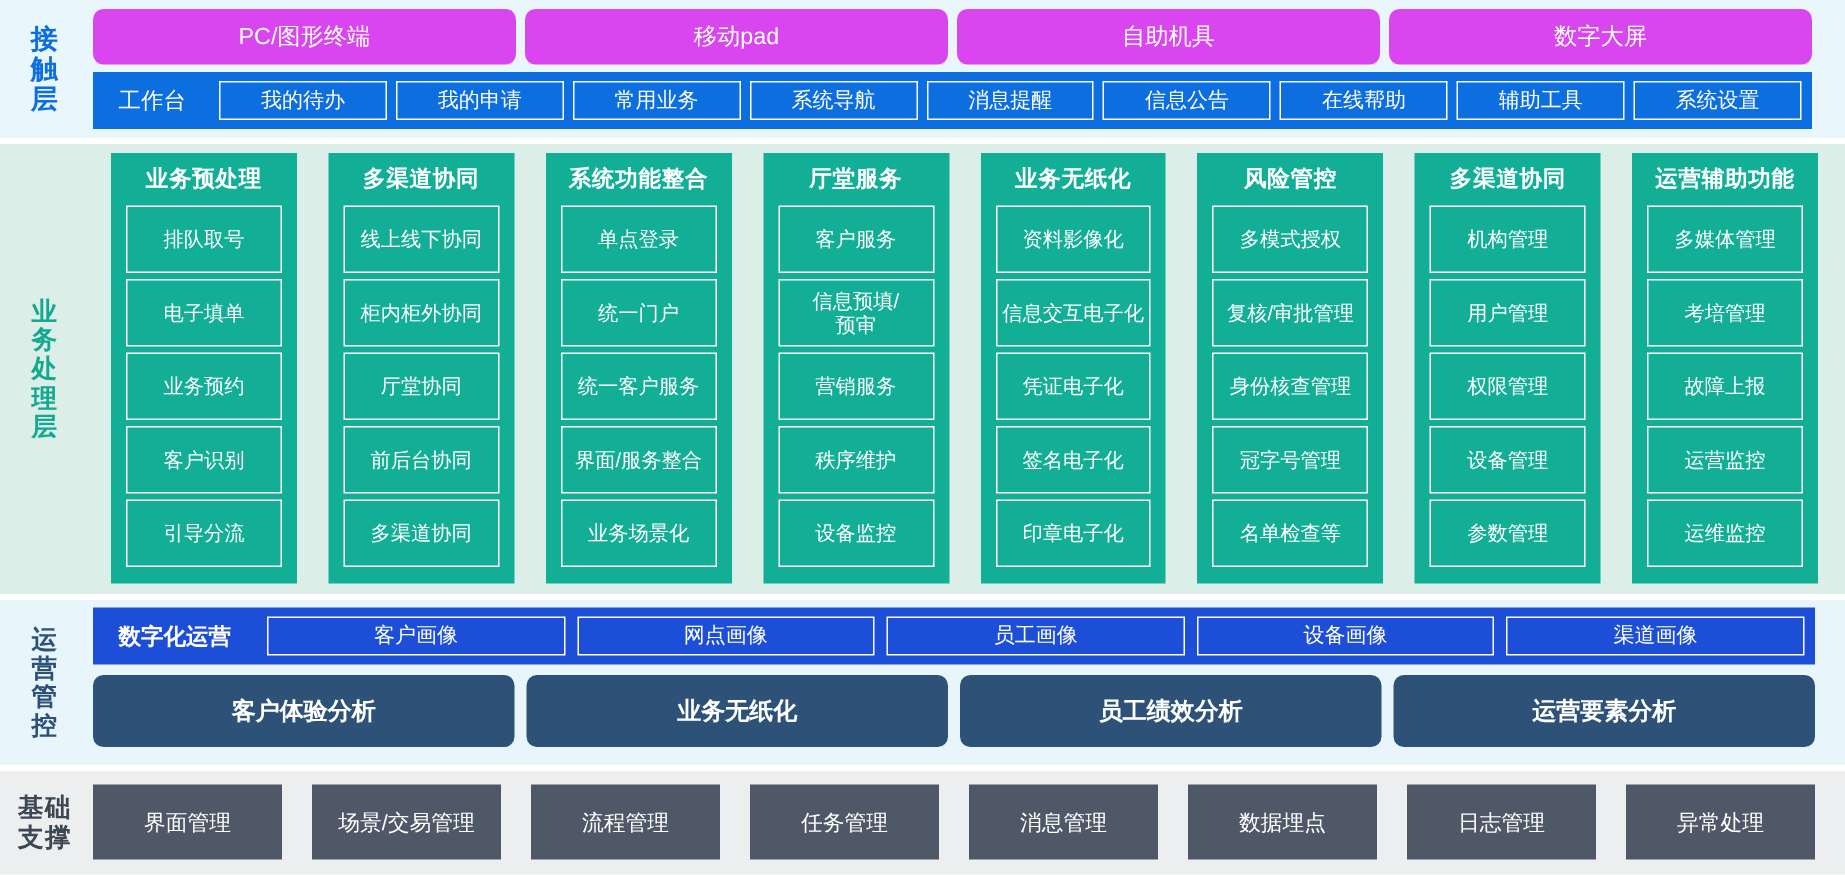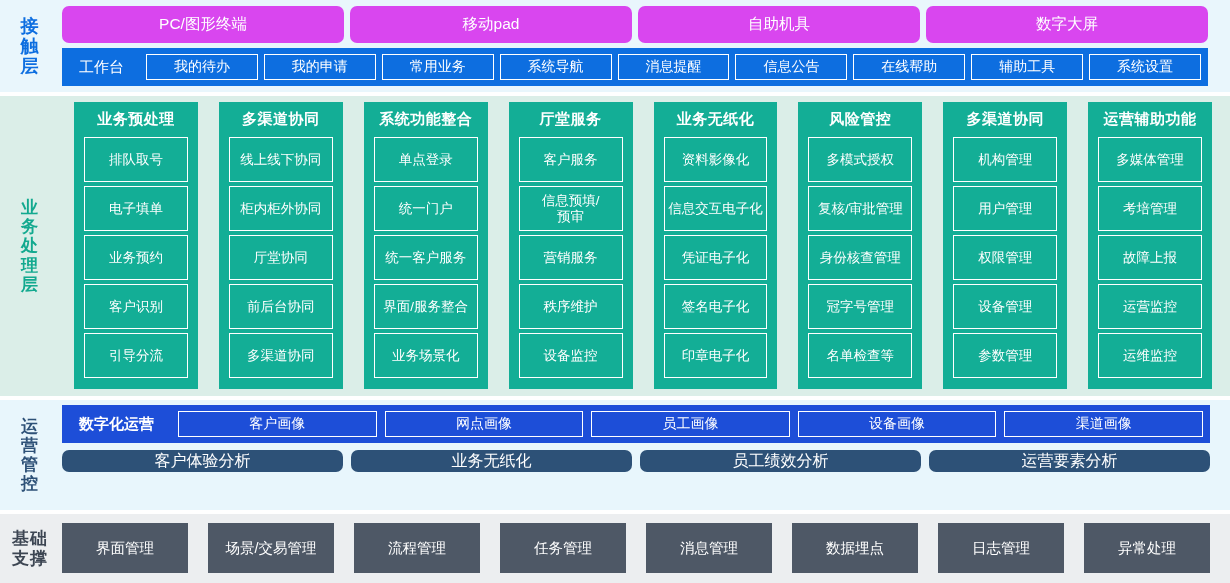--- a/index.html
+++ b/index.html
@@ -107,23 +107,23 @@
     height: 26px;
     display: flex; align-items: center; justify-content: center;
     font-size: 14px; white-space: nowrap;
   }
   .analysis-row { display: flex; gap: 8px; }
   .analysis-chip {
     flex: 1 1 0;
     background: #2d5177;
     color: #ffffff;
     border-radius: 7px;
-    height: 22px;
-    display: flex; align-items: center; justify-content: center;
-    font-size: 16px; font-weight: normal;
+    height: 48px;
+    display: flex; align-items: center; justify-content: center;
+    font-size: 16px; font-weight: bold;
   }
 
   
   #base-band { top: 514px; height: 69px; background: #eceef0; }
   #base-band .layer-label { color: #3d4653; font-size: 17px; }
   .base-inner { padding: 9px 20px 10px 2px; height: 100%; }
   .base-row { display: flex; gap: 20px; height: 100%; }
   .base-chip {
     flex: 1 1 0;
     background: #4e5866;

